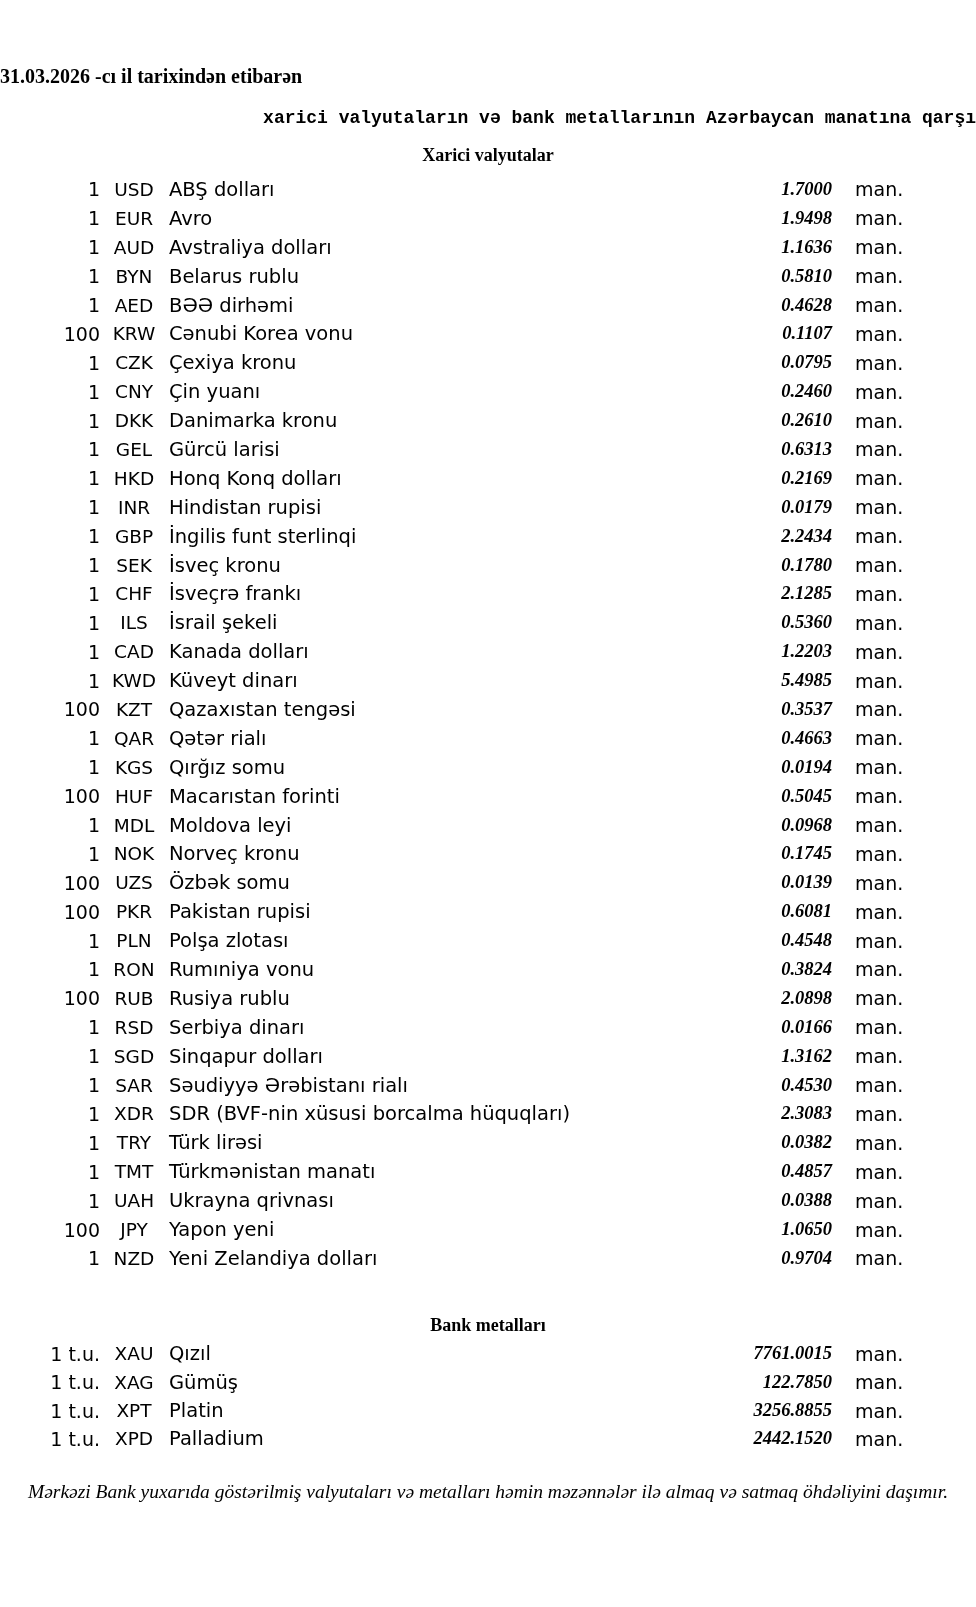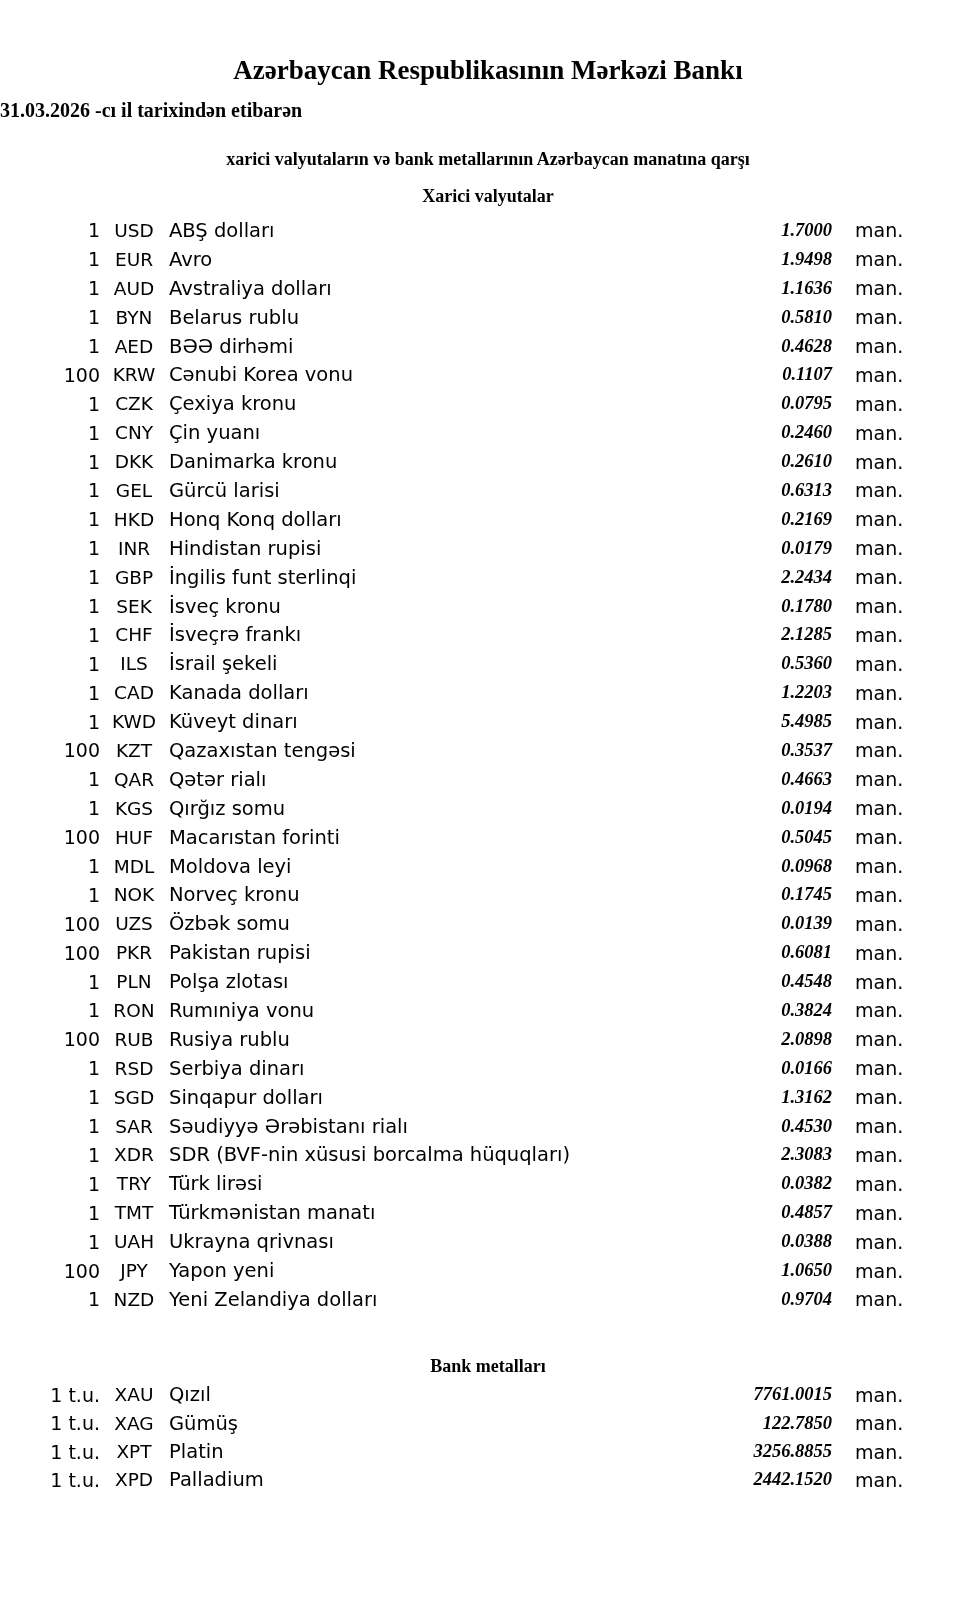--- a/index.html
+++ b/index.html
@@ -29,23 +29,23 @@
     line-height: 34px;
   }
   .date-line {
     margin-top: 12px;
     font-family: "Liberation Serif", serif;
     font-weight: bold;
     font-size: 20px;
     line-height: 22px;
   }
   .subtitle {
-    margin-top: 27px;
-    text-align: center;
-    font-family: Liberation Serif, serif;
+    margin-top: 20px;
+    text-align: right;
+    font-family: Liberation Mono, monospace;
     font-weight: bold;
     font-size: 18px;
     line-height: 22px;
   }
   .bulletin-title {
     margin-top: 6px;
     text-align: center;
     font-family: "Liberation Serif", serif;
     font-weight: bold;
     font-size: 18.5px;
@@ -112,21 +112,20 @@
     font-style: italic;
     font-size: 19.5px;
     line-height: 26px;
   }
 </style>
 </head>
 <body>
 
 <div class="page">
 
-  <div class="title">Azərbaycan Respublikasının Mərkəzi Bankı</div>
   <div class="date-line">31.03.2026 -cı il tarixindən etibarən</div>
   <div class="subtitle">xarici valyutaların və bank metallarının Azərbaycan manatına qarşı</div>
 
   <div class="section-heading sec-currencies">Xarici valyutalar</div>
 
   <div class="rate-table">
 
       <div class="row">
         <span class="qty">1</span>
         <span class="code">USD</span>
@@ -462,14 +461,15 @@
 
       <div class="row">
         <span class="qty">1 t.u.</span>
         <span class="code">XPD</span>
         <span class="cur-name">Palladium</span>
         <span class="rate">2442.1520</span>
         <span class="unit">man.</span>
       </div>
     </div>
 
+  <div class="footer">Mərkəzi Bank yuxarıda göstərilmiş valyutaları və metalları həmin məzənnələr ilə almaq və satmaq öhdəliyini daşımır.</div>
 
 </div>
 
 </body></html>

